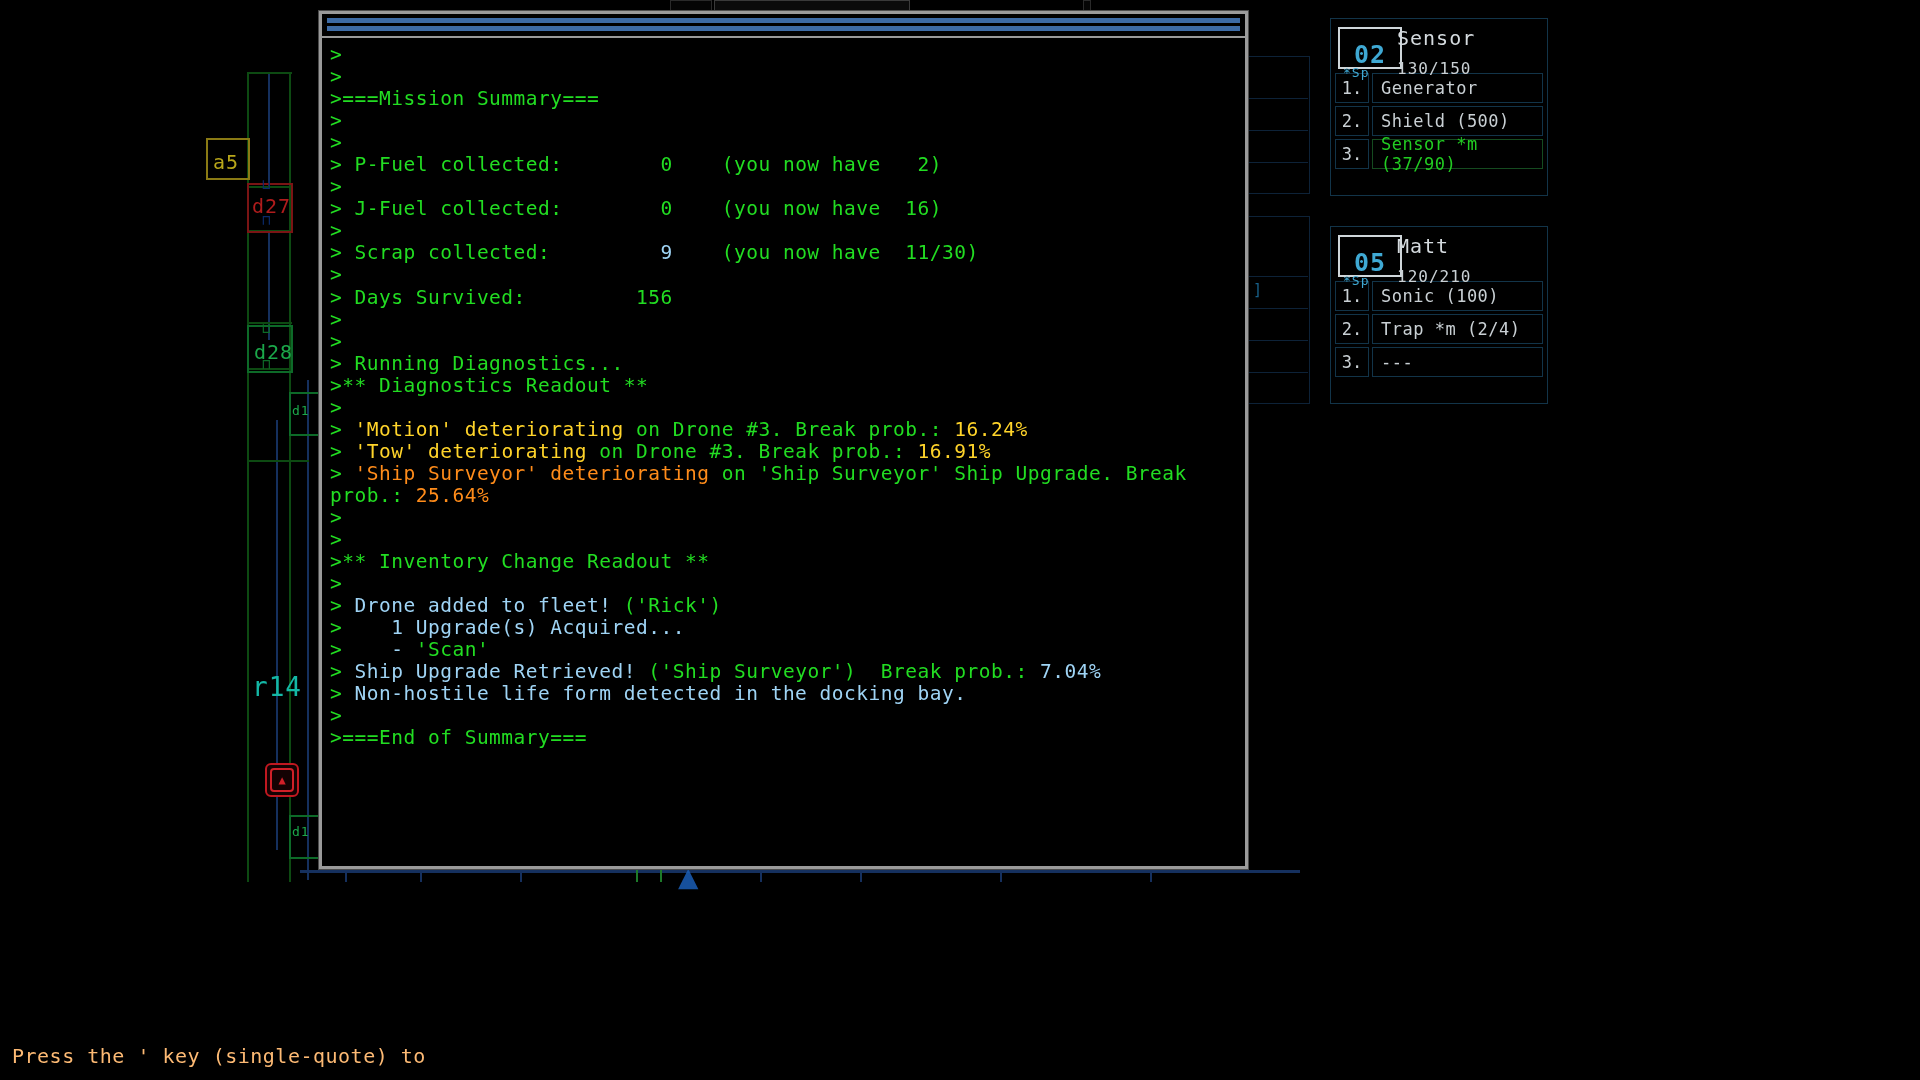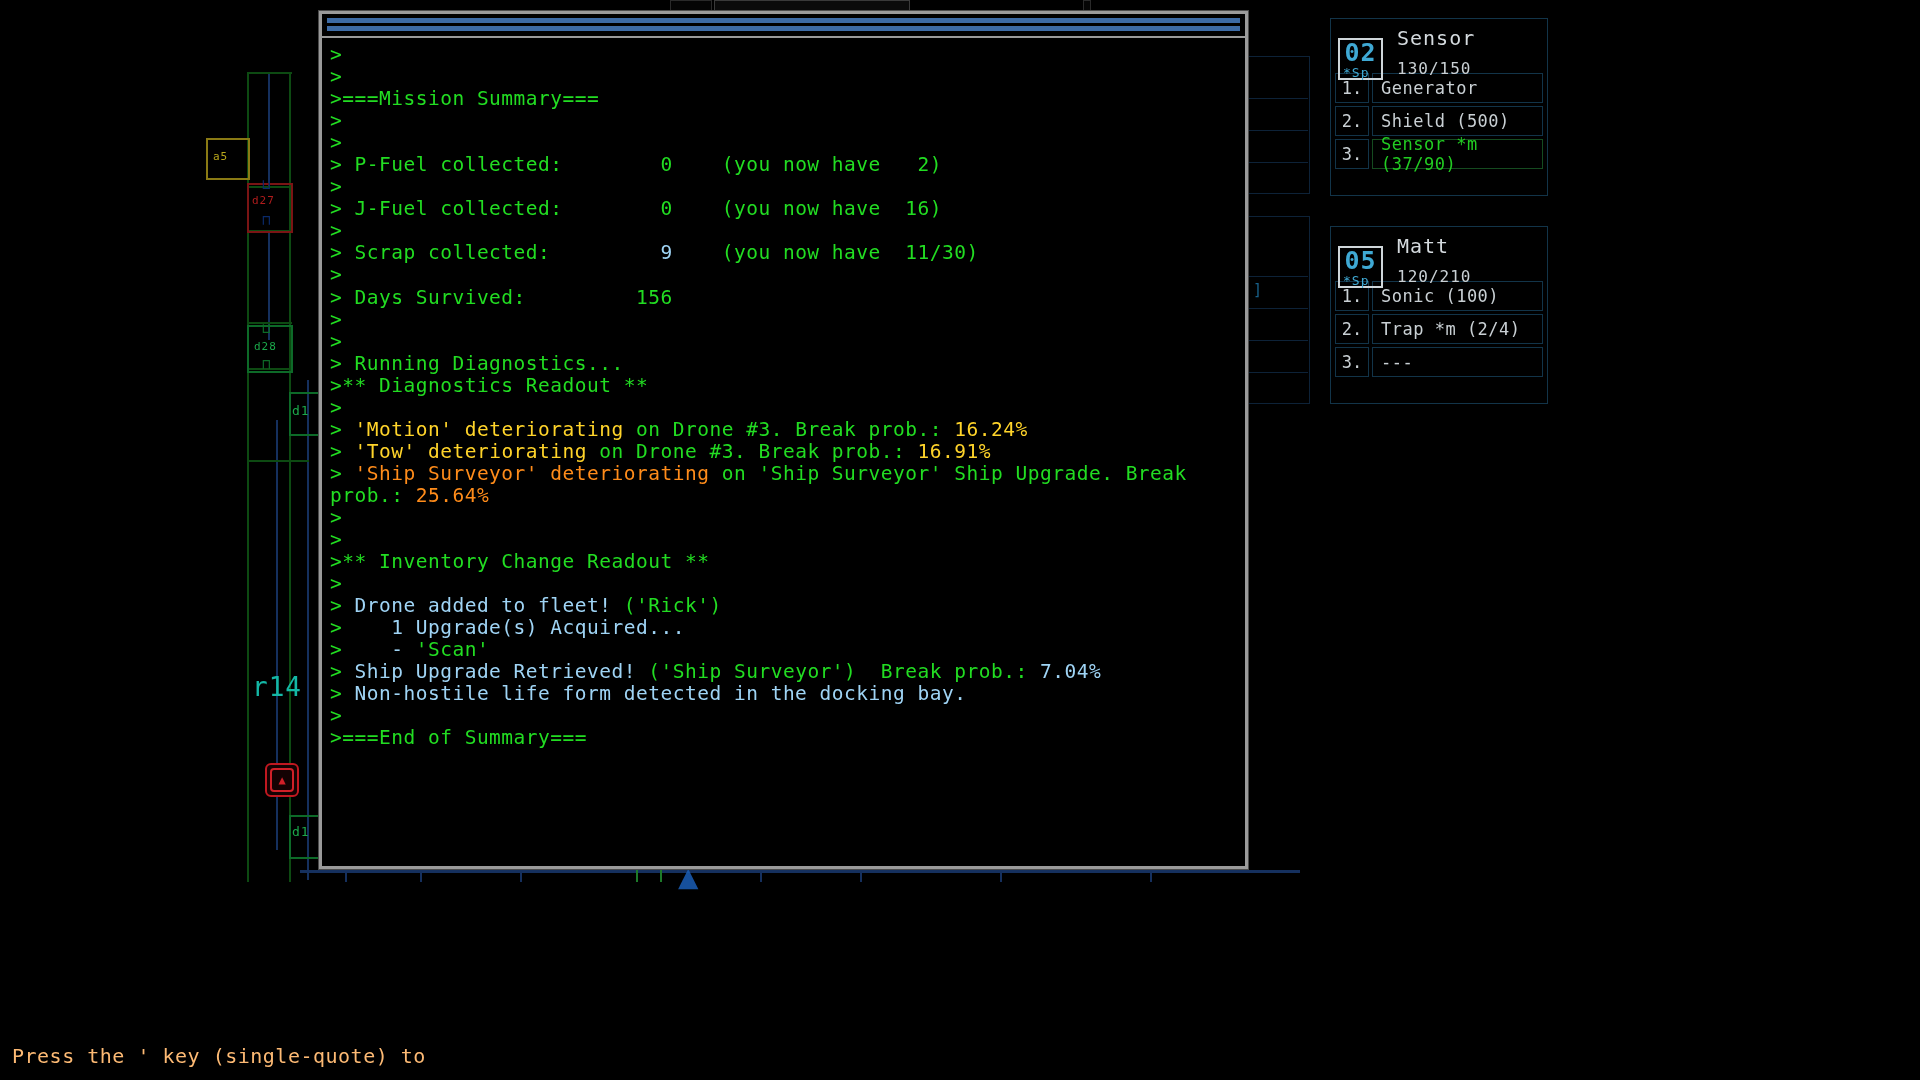--- a/index.html
+++ b/index.html
@@ -6,21 +6,21 @@
   body{
     width:1920px;height:1080px;overflow:hidden;position:relative;
     font-family:"DejaVu Sans Mono","Liberation Mono",monospace;
   }
   
   #bg{position:absolute;inset:0;background:#000;}
   .sch-line-v{position:absolute;width:2px;background:#15305e;}
   .sch-line-h{position:absolute;height:2px;background:#15305e;}
   .sch-green-v{position:absolute;width:2px;background:#0d4a12;}
   .sch-green-h{position:absolute;height:2px;background:#0d4a12;}
-  .sch-label{position:absolute;font-size:11px;letter-spacing:1px;}
+  .sch-label{position:absolute;font-size:20px;letter-spacing:1px;}
   .node-box{position:absolute;border:2px solid;}
   .big-ghost{position:absolute;font-size:52px;color:#123a8a;opacity:.85;}
   .hatch{position:absolute;color:#0a2a6a;font-size:14px;letter-spacing:-1px;}
 
   
   .hazard{
     position:absolute;width:30px;height:30px;border:2px solid #c01820;
     border-radius:6px;display:flex;align-items:center;justify-content:center;
     color:#d02028;font-size:17px;background:#140203;
   }
@@ -55,23 +55,23 @@
   .yl{color:#ffd42a;}
   .or{color:#ff8c1a;}
 
   
   .card{
     position:absolute;width:218px;border:1px solid #123449;background:#000;
     box-sizing:border-box;
   }
   .card-head{position:relative;height:54px;}
   .portrait{
-    position:absolute;left:7px;top:19px;width:45px;height:42px;
+    position:absolute;left:7px;top:8px;width:64px;height:42px;
     border:2px solid #cfd6da;box-sizing:border-box;
-    display:flex;align-items:flex-start;justify-content:center;
+    display:flex;align-items:flex-end;justify-content:center;
   }
   .portrait span{
     color:#3fa9d4;font-size:25px;font-weight:bold;letter-spacing:1px;line-height:1;
   }
   .cname{
     position:absolute;left:66px;top:7px;color:#d4dade;font-size:20px;letter-spacing:1px;
   }
   .sp{position:absolute;left:12px;top:46px;color:#3fa9d4;font-size:13px;letter-spacing:1px;}
   .hp{position:absolute;left:66px;top:40px;color:#c9d0d4;font-size:16px;letter-spacing:1px;}
   .slot{display:flex;height:30px;margin:0 4px 3px 4px;}

